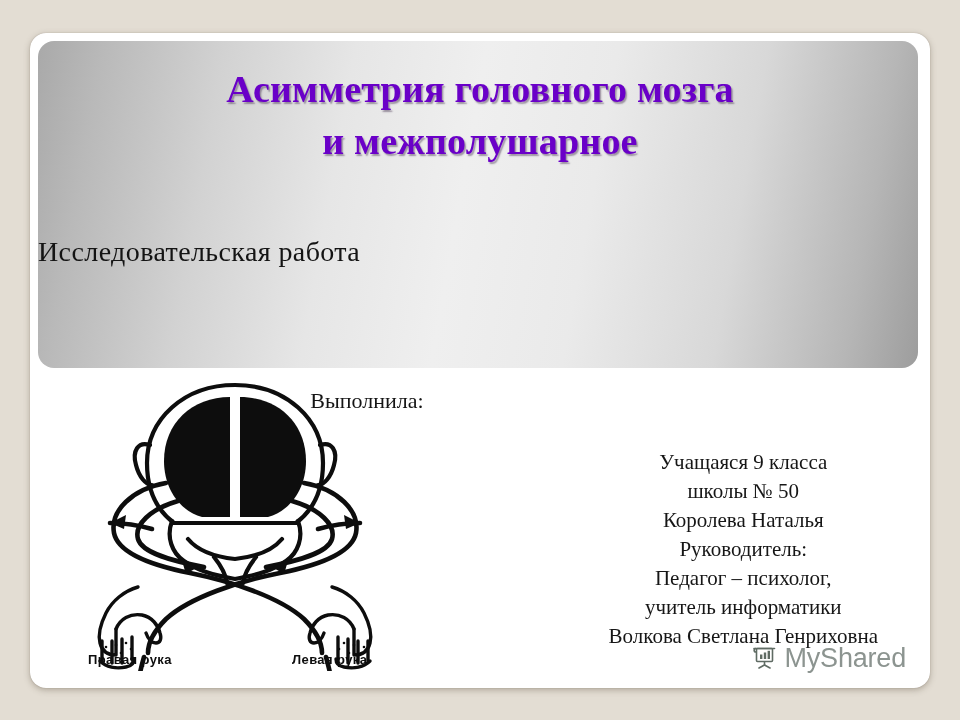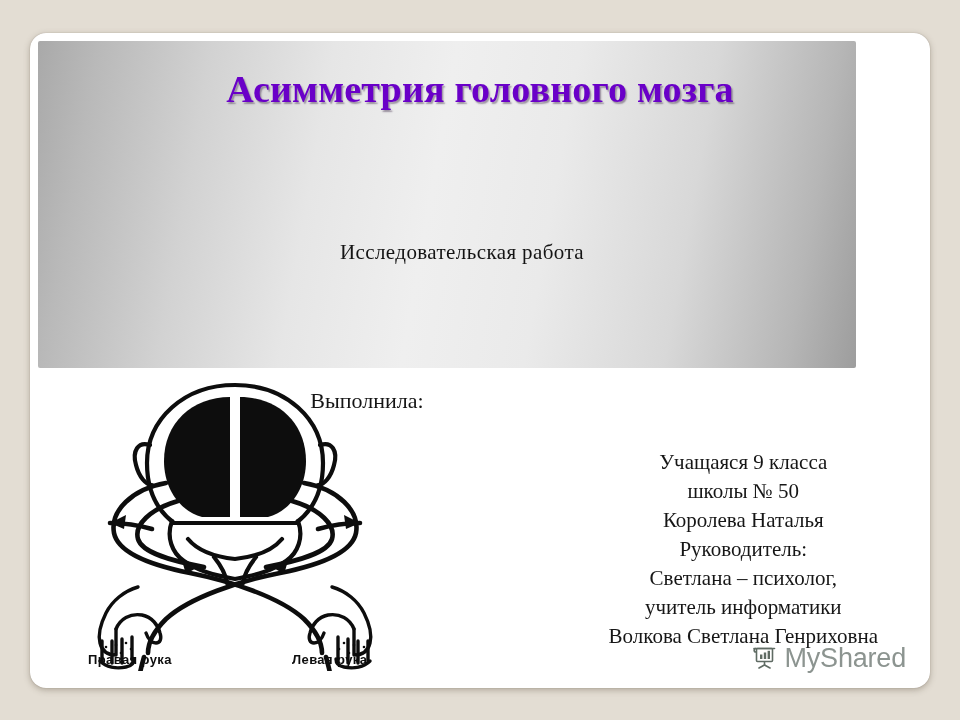--- a/index.html
+++ b/index.html
@@ -26,23 +26,23 @@
     box-shadow: 0 2px 6px rgba(110,100,85,0.45),
                 0 0 1px rgba(120,110,95,0.6);
     overflow: hidden;
   }
 
   
   #title-panel {
     position: absolute;
     left: 8px;
     top: 8px;
-    width: 818px;
+    width: 880px;
     height: 327px;
-    border-radius: 2px;
+    border-radius: 16px;
     background: linear-gradient(100deg,
         #a9a9a9 0%,
         #b9b9b9 7%,
         #d2d2d2 20%,
         #e6e6e6 34%,
         #efefef 48%,
         #eaeaea 62%,
         #d8d8d8 78%,
         #b6b6b6 92%,
         #9d9d9d 100%);
@@ -69,22 +69,22 @@
     white-space: nowrap;
   }
 
   #subtitle-research {
     position: absolute;
     top: 192px;
     left: 0;
     width: 884px;
     box-sizing: border-box;
     padding-right: 36px;
-    text-align: center;
-    font-size: 21px;
+    text-align: left;
+    font-size: 28px;
     line-height: 38px;
     color: #141414;
     letter-spacing: 0.4px;
   }
 
   
   #byline-label {
     position: absolute;
     left: 0;
     top: 355px;
@@ -146,33 +146,34 @@
 </style>
 </head>
 <body>
 
 <div id="slide-frame">
 
   <div id="title-panel">
 
     <div id="title-block">
       <span class="title-line">Асимметрия головного мозга</span>
+      <span class="title-line">и межполушарное</span>
     </div>
 
     <div id="subtitle-research">Исследовательская работа</div>
   </div>
 
   <div id="byline-label">Выполнила:</div>
 
   <div id="author-block">
     <span class="author-line">Учащаяся 9 класса</span>
     <span class="author-line">школы № 50</span>
     <span class="author-line">Королева Наталья</span>
     <span class="author-line">Руководитель:</span>
-    <span class="author-line">Светлана – психолог,</span>
+    <span class="author-line">Педагог – психолог,</span>
     <span class="author-line">учитель информатики</span>
     <span class="author-line">Волкова Светлана Генриховна</span>
   </div>
 
   <div id="brain-diagram">
     <svg width="310" height="300" viewBox="0 0 310 300" xmlns="http://www.w3.org/2000/svg">
       <g fill="none" stroke="#0d0d0d" stroke-width="4.2" stroke-linecap="round" stroke-linejoin="round">
 
         <path d="M155 14
                  C 206 14, 243 48, 243 92

